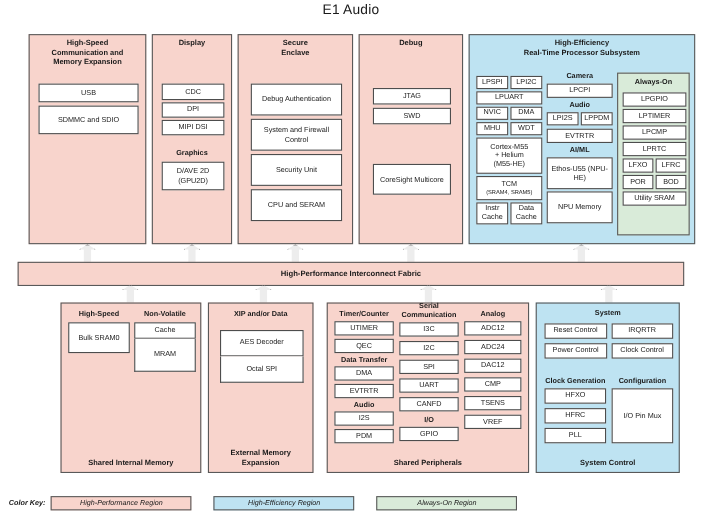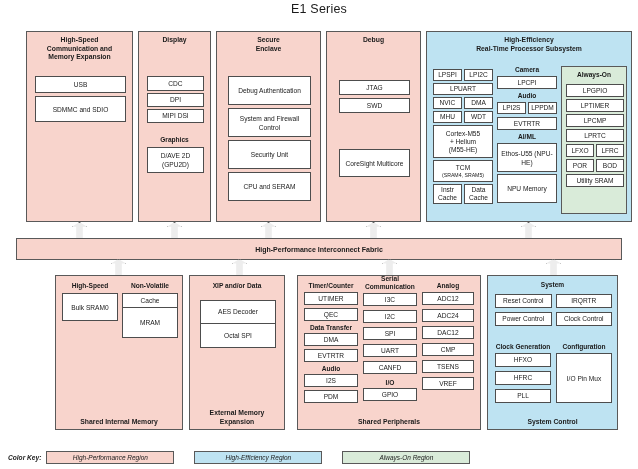--- a/index.html
+++ b/index.html
@@ -85,21 +85,21 @@
     font-size:6.5px;font-style:italic;text-align:center;
     padding:2px 0;width:128px;
   }
   .kspacer{width:10px;}
 </style>
 </head>
 <body>
 
 <div id="root">
 
-  <div class="title">E1 Series</div>
+  <div class="title">E1 Audio</div>
 
   <div class="region pink" style="left:26px;top:31px;width:107px;height:191px;">
     <div class="rhead">
       <div>High-Speed</div>
       <div>Communication and</div>
       <div>Memory Expansion</div>
     </div>
     <div class="stack g3" style="left:8px;top:44px;width:91px;">
       <div class="blk" style="height:17px;">USB</div>
       <div class="blk tall" style="height:26px;">SDMMC and SDIO</div>

